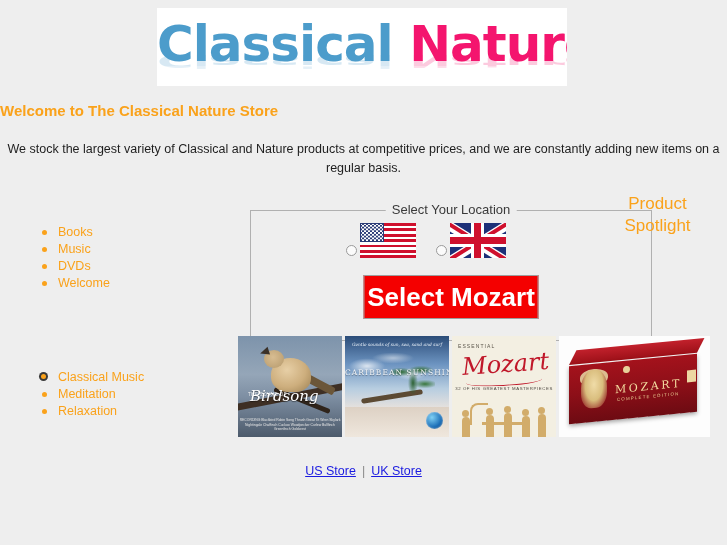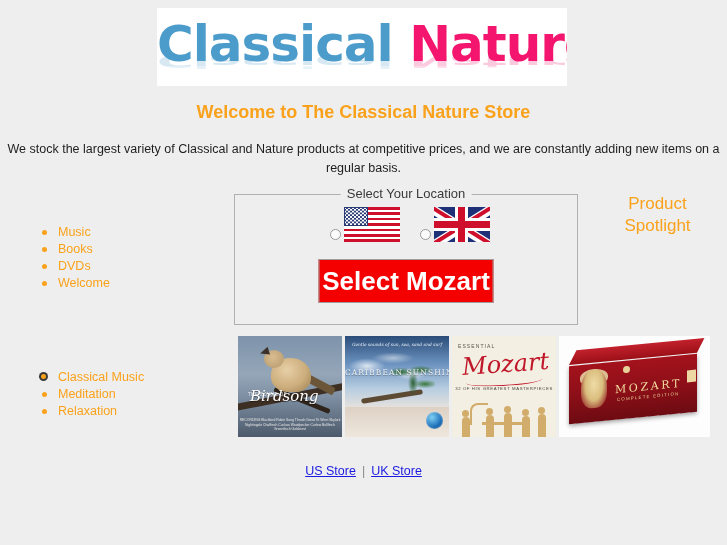--- a/index.html
+++ b/index.html
@@ -71,22 +71,22 @@
     background: linear-gradient(to bottom, rgba(255,255,255,0.30) 0%, rgba(255,255,255,0.92) 65%, #ffffff 100%);
     pointer-events: none;
   }
 
   
   #welcome-heading {
     position: absolute;
     left: 0;
     top: 102px;
     width: 727px;
-    text-align: center;
-    font-size: 18px;
+    text-align: left;
+    font-size: 15px;
     font-weight: 700;
     color: #faa21b;
   }
 
   
   #intro-paragraph {
     position: absolute;
     left: 6px;
     top: 140px;
     width: 715px;
@@ -133,26 +133,26 @@
     height: 5px;
     background: #faa21b;
     box-shadow: 0 0 0 2px #3a3a3a;
   }
 
   
   #location-fieldset {
     position: absolute;
     left: 234px;
     top: 194px;
-    width: 344px;
+    width: 402px;
     height: 131px;
     box-sizing: border-box;
     border: 1px solid #b0b0b0;
     background: transparent;
-    margin: 0;
+    margin: 16px;
     padding: 0;
   }
   #location-legend {
     position: absolute;
     left: 50%;
     top: -9px;
     transform: translateX(-50%);
     background: #eeeeee;
     padding: 0 6px;
     font-size: 13px;
@@ -613,25 +613,25 @@
   <div id="logo-fade"></div>
 </div>
 
 <div id="welcome-heading">Welcome to The Classical Nature Store</div>
 
 <div id="intro-paragraph">We stock the largest variety of Classical and Nature products at competitive prices, and we are constantly adding new items on a regular basis.</div>
 
 <ul class="nav-list" id="nav-list-categories">
   <li>
     <span class="bullet"></span>
-    <span>Music</span>
+    <span>Books</span>
   </li>
   <li>
     <span class="bullet"></span>
-    <span>Books</span>
+    <span>Music</span>
   </li>
   <li>
     <span class="bullet"></span>
     <span>DVDs</span>
   </li>
   <li>
     <span class="bullet"></span>
     <span>Welcome</span>
   </li>
 </ul>

